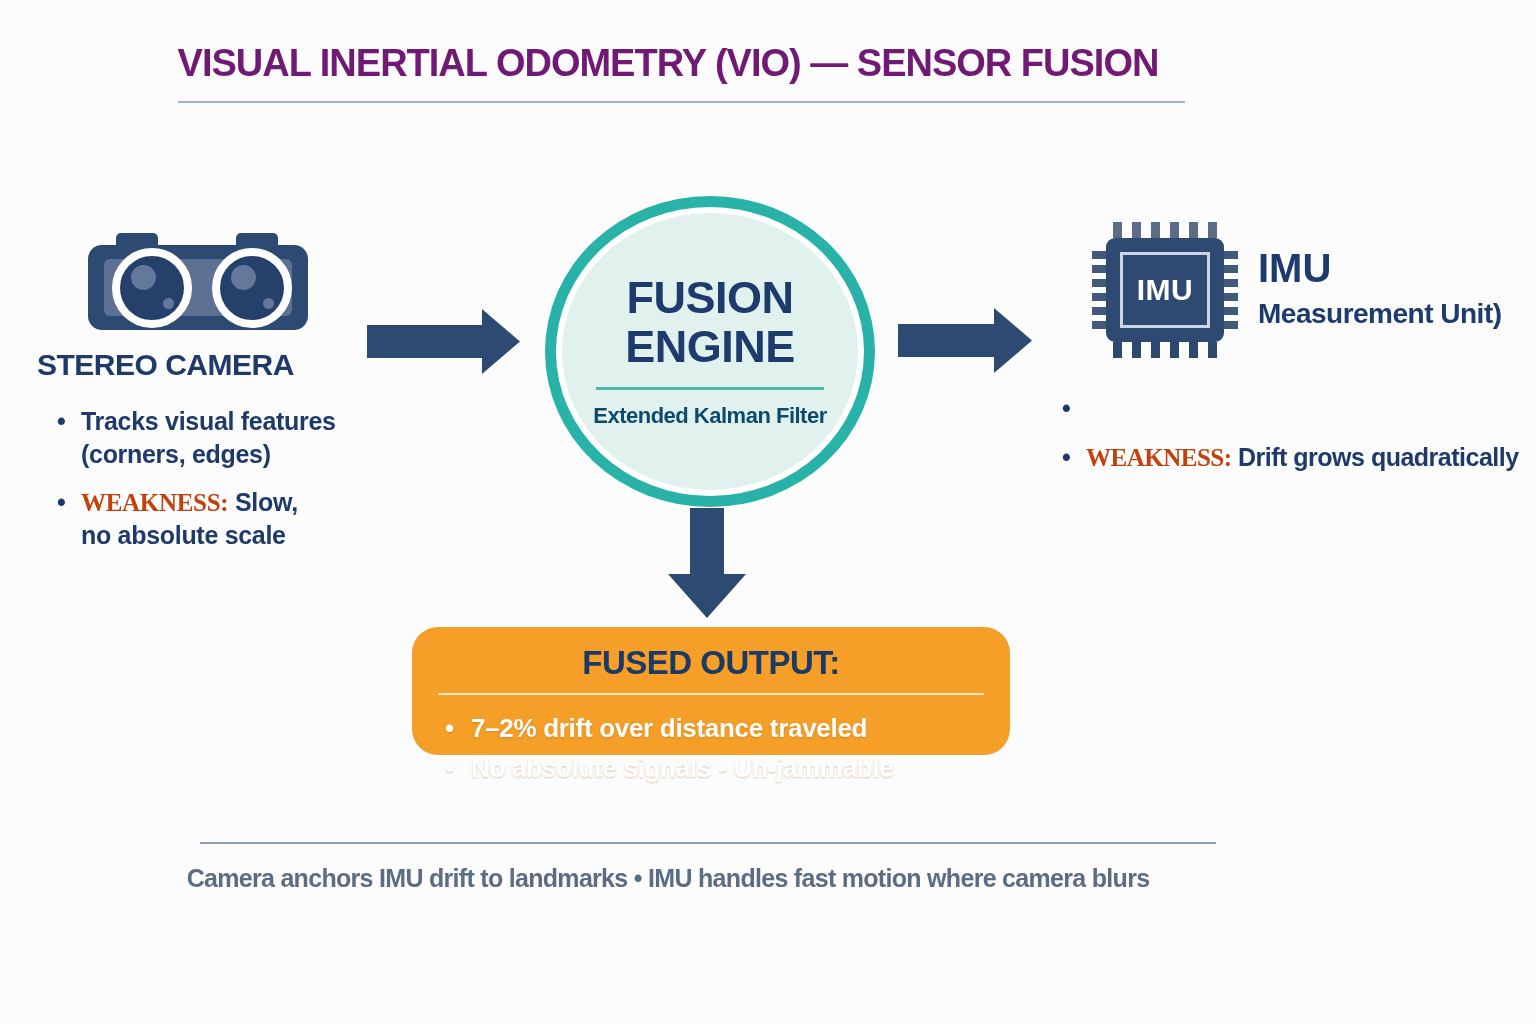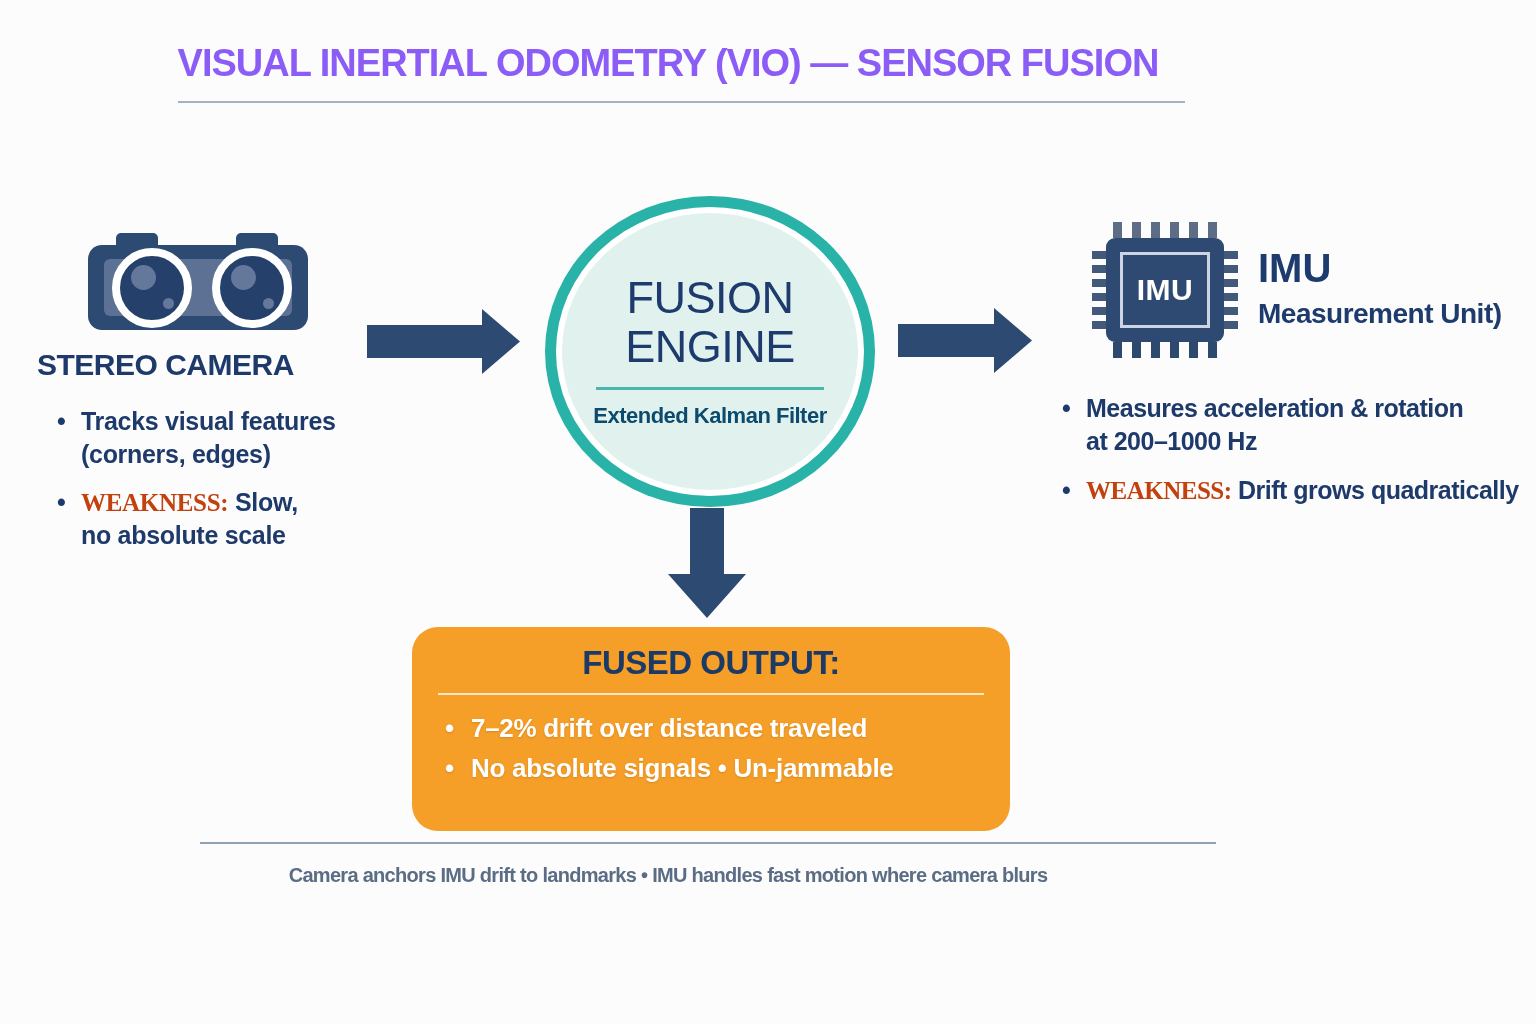--- a/index.html
+++ b/index.html
@@ -6,21 +6,21 @@
   html,body { background:#e9e9e9; }
   body { font-family:"Liberation Sans", sans-serif; }
   .stage {
     position:relative; width:1536px; height:1024px;
     background:#fcfcfd; overflow:hidden; margin:0 auto;
   }
   
   .title {
     position:absolute; top:42px; left:43px; width:1250px;
     text-align:center; font-size:38px; font-weight:bold;
-    color:#8b5cf6; letter-spacing:-1px; white-space:nowrap;
+    color:#701a75; letter-spacing:-1px; white-space:nowrap;
   }
   .title-underline {
     position:absolute; top:101px; left:178px; width:1007px; height:2px;
     background:#a6b1c2;
   }
   
   .camera-icon { position:absolute; left:88px; top:233px; width:220px; height:97px; }
   .cam-bump { position:absolute; top:0; width:42px; height:16px; background:#2c4a72; border-radius:5px 5px 0 0; }
   .cam-bump.b1 { left:28px; } .cam-bump.b2 { left:148px; }
   .cam-body { position:absolute; left:0; top:12px; width:220px; height:85px; background:#2c4a72; border-radius:14px; }
@@ -54,21 +54,21 @@
   
   .fusion-circle {
     position:absolute; left:545px; top:196px; width:330px; height:311px;
     background:#29b2a8; border-radius:50%;
   }
   .ring-white { position:absolute; inset:11px; background:#ffffff; border-radius:50%; }
   .ring-mint {
     position:absolute; inset:6px; background:#e1f2ee; border-radius:50%;
     display:flex; flex-direction:column; align-items:center; justify-content:center;
   }
-  .fusion-heading { font-size:45px; font-weight:normal; color:#1d3b6c; line-height:1.08; text-align:center; letter-spacing:-0.5px; }
+  .fusion-heading { font-size:45px; font-weight:bold; color:#1d3b6c; line-height:1.08; text-align:center; letter-spacing:-0.5px; }
   .fusion-divider { width:228px; height:3px; background:#49b7ac; margin:15px 0 13px; }
   .fusion-subtitle { font-size:22px; font-weight:bold; color:#0c4a6e; letter-spacing:-0.5px; white-space:nowrap; }
   
   .imu-chip { position:absolute; left:1092px; top:222px; width:146px; height:136px; }
   .pins-top, .pins-bottom {
     position:absolute; left:21px; width:104px; height:16px;
     background:repeating-linear-gradient(90deg, #5d6d86 0 9px, transparent 9px 19px);
   }
   .pins-top { top:0; }
   .pins-bottom { top:120px; background:repeating-linear-gradient(90deg, #2d4a6e 0 9px, transparent 9px 19px); }
@@ -80,36 +80,36 @@
   .chip-body { position:absolute; left:14px; top:16px; width:118px; height:104px; background:#2e4a72; border-radius:9px; }
   .chip-inner {
     position:absolute; left:14px; top:14px; width:90px; height:76px;
     border:3px solid #cdd5e3; display:flex; align-items:center; justify-content:center;
   }
   .chip-label { font-size:30px; font-weight:bold; color:#ffffff; letter-spacing:0.5px; }
   .imu-title { position:absolute; left:1258px; top:246px; font-size:40px; font-weight:bold; color:#1d3b6c; }
   .imu-subtitle { position:absolute; left:1258px; top:296px; font-size:28px; font-weight:bold; color:#1d3b6c; line-height:36px; letter-spacing:-0.5px; white-space:nowrap; }
   
   .fused-box {
-    position:absolute; left:412px; top:627px; width:598px; height:204px;
+    position:absolute; left:412px; top:627px; width:598px; height:128px;
     background:#f59e28; border-radius:26px;
   }
   .fused-heading {
     margin-top:17px; text-align:center; font-size:33px; font-weight:bold;
     color:#1c3a66; letter-spacing:-0.5px;
   }
   .fused-divider { width:546px; height:2px; background:#fbe9c6; margin:11px auto 13px; }
   .fused-bullets { margin-left:33px; }
   .fused-line { display:flex; align-items:baseline; color:#ffffff; font-size:26px; font-weight:bold; line-height:40px; letter-spacing:-0.3px; white-space:nowrap; text-shadow:0 1px 2px rgba(160,100,10,0.35); }
   .fused-line .fmarker { width:26px; flex:0 0 26px; }
   
   .footer-divider { position:absolute; left:200px; top:842px; width:1016px; height:2px; background:#93a1b5; }
   .footer-text {
     position:absolute; left:93px; top:864px; width:1150px; text-align:center;
-    font-size:20px; font-weight:bold; color:#5b6d84; letter-spacing:-0.7px; white-space:nowrap;
+    font-size:25px; font-weight:bold; color:#5b6d84; letter-spacing:-0.7px; white-space:nowrap;
   }
 </style>
 </head>
 <body>
 
 <div class="stage">
 
   <h1 class="title">VISUAL INERTIAL ODOMETRY (VIO) — SENSOR FUSION</h1>
   <div class="title-underline"></div>
 
@@ -180,24 +180,20 @@
     </div>
   </div>
   <div class="imu-title">IMU</div>
   <div class="imu-subtitle">
     <div>Measurement Unit)</div>
   </div>
 
   <ul class="bullets right-bullets">
     <li>
       <span class="marker">•</span>
-      <div class="b-text">
-        <span class="prefix"></span> <span class="b-line1">Measures acceleration &amp; rotation</span>
-        <div class="b-line2">at 200–1000 Hz</div>
-      </div>
     </li>
     <li>
       <span class="marker">•</span>
       <div class="b-text">
         <span class="prefix">WEAKNESS:</span> <span class="b-line1">Drift grows quadratically</span>
         <div class="b-line2"></div>
       </div>
     </li>
   </ul>
 

